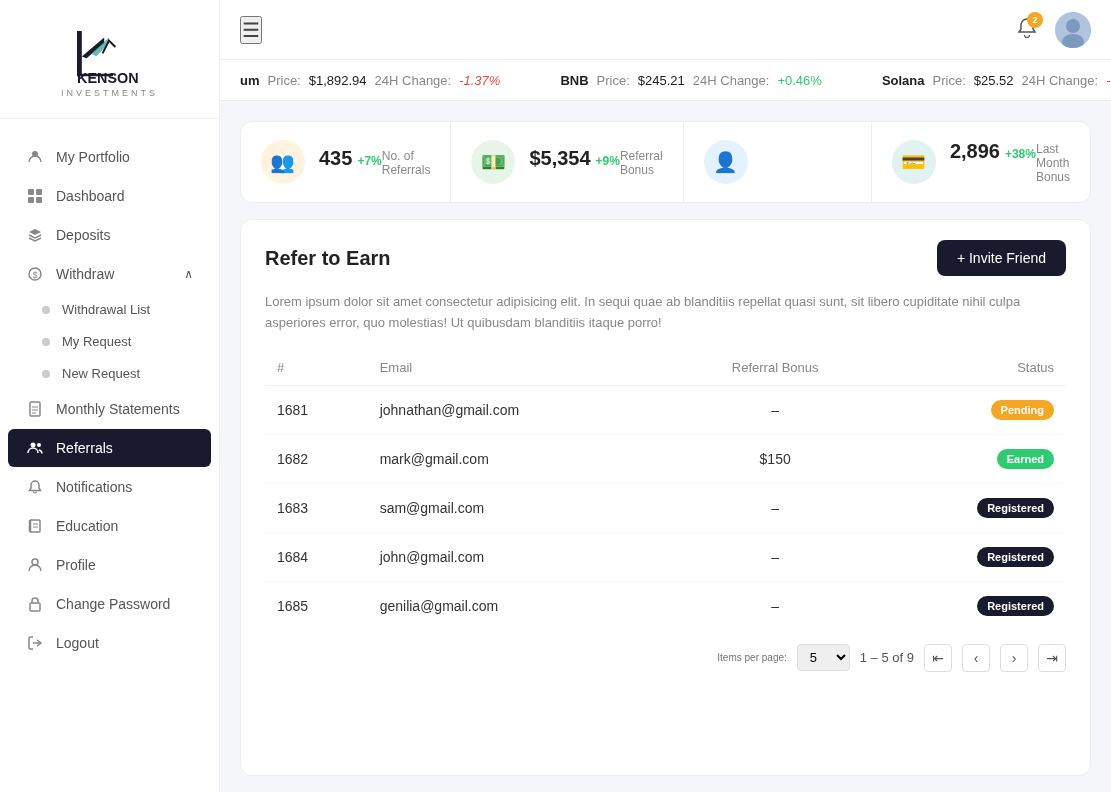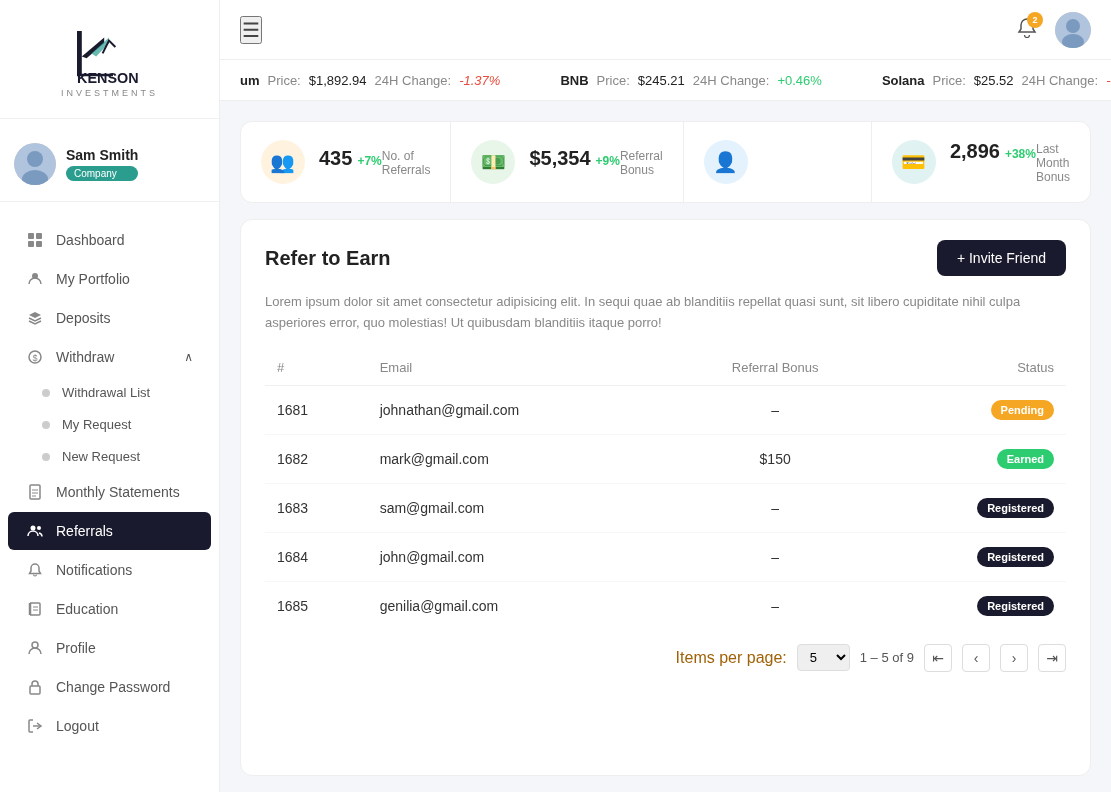--- a/index.html
+++ b/index.html
@@ -76,21 +76,21 @@
     th { text-align: left; padding: 10px 12px; font-size: 13px; color: #888; font-weight: 500; }
     td { padding: 14px 12px; font-size: 14px; color: #333; border-bottom: 1px solid #f7f7f7; }
     tr:last-child td { border-bottom: none; }
     .status-badge { padding: 4px 10px; border-radius: 20px; font-size: 11px; font-weight: 600; display: inline-block; }
     .status-pending { background: #f5a623; color: #fff; }
     .status-earned { background: #2ecc71; color: #fff; }
     .status-registered { background: #1a1a2e; color: #fff; }
 
     
     .pagination { display: flex; align-items: center; justify-content: flex-end; padding: 14px 24px; gap: 10px; }
-    .pagination-label { font-size: 16px; color: #a16207; }
+    .pagination-label { font-size: 10px; color: #737373; }
     .pagination-select { border: 1px solid #ddd; border-radius: 4px; padding: 4px 8px; font-size: 13px; cursor: pointer; }
     .page-info { font-size: 13px; color: #555; }
     .page-btn { width: 28px; height: 28px; border: 1px solid #ddd; border-radius: 4px; background: #fff; cursor: pointer; display: flex; align-items: center; justify-content: center; font-size: 14px; color: #555; }
   </style>
 </head>
 <body>
 
 <div class="sidebar">
   <div class="logo-area">
     <div class="logo-box">
@@ -99,54 +99,41 @@
         <polygon points="16,42 44,18 44,25 22,44" fill="#1a1a2e"></polygon>
         <polygon points="28,38 50,18 50,25 34,42" fill="#2a9d8f" opacity="0.7"></polygon>
         <line x1="10" y1="65" x2="55" y2="65" stroke="#1a1a2e" stroke-width="3"></line>
         <polyline points="42,38 50,22 58,30" fill="none" stroke="#1a1a2e" stroke-width="2.5"></polyline>
         <text x="10" y="75" font-family="Arial" font-weight="900" font-size="18" fill="#1a1a2e">KENSON</text>
       </svg>
       <span style="font-size:9px;letter-spacing:3px;color:#888;margin-top:-2px;">INVESTMENTS</span>
     </div>
   </div>
 
-  <div class="user-area">
-    <div class="avatar">
-      <svg viewBox="0 0 42 42" xmlns="http://www.w3.org/2000/svg">
-        <circle cx="21" cy="21" r="21" fill="#b0c4de"></circle>
-        <circle cx="21" cy="16" r="8" fill="#7a9abf"></circle>
-        <ellipse cx="21" cy="36" rx="13" ry="9" fill="#7a9abf"></ellipse>
-      </svg>
-    </div>
-    <div class="user-info">
-      <span class="user-name">Sam Smith</span>
-      <span class="user-badge">Company</span>
-    </div>
-  </div>
 
   <nav class="nav-menu">
+    <div class="nav-item">
+      <span class="nav-icon">
+        <svg width="16" height="16" viewBox="0 0 16 16" fill="none">
+            <circle cx="8" cy="5" r="3" fill="#888"></circle>
+            <path d="M2 13c0-3.3 2.7-6 6-6s6 2.7 6 6" stroke="#888" stroke-width="1.5" fill="none"></path>
+          </svg>
+      </span>
+      <span class="nav-label">My Portfolio</span>
+    </div>
     <div class="nav-item">
       <span class="nav-icon">
         <svg width="16" height="16" viewBox="0 0 16 16" fill="none">
             <rect x="1" y="1" width="6" height="6" rx="1" fill="#888"></rect>
             <rect x="9" y="1" width="6" height="6" rx="1" fill="#888"></rect>
             <rect x="1" y="9" width="6" height="6" rx="1" fill="#888"></rect>
             <rect x="9" y="9" width="6" height="6" rx="1" fill="#888"></rect>
           </svg>
       </span>
       <span class="nav-label">Dashboard</span>
-    </div>
-    <div class="nav-item">
-      <span class="nav-icon">
-        <svg width="16" height="16" viewBox="0 0 16 16" fill="none">
-            <circle cx="8" cy="5" r="3" fill="#888"></circle>
-            <path d="M2 13c0-3.3 2.7-6 6-6s6 2.7 6 6" stroke="#888" stroke-width="1.5" fill="none"></path>
-          </svg>
-      </span>
-      <span class="nav-label">My Portfolio</span>
     </div>
     <div class="nav-item">
       <span class="nav-icon">
         <svg width="16" height="16" viewBox="0 0 16 16" fill="none">
             <path d="M8 2l6 3-6 3-6-3z" fill="#888"></path>
             <path d="M2 8l6 3 6-3" stroke="#888" stroke-width="1.5" fill="none"></path>
             <path d="M2 11l6 3 6-3" stroke="#888" stroke-width="1.5" fill="none"></path>
           </svg>
       </span>
       <span class="nav-label">Deposits</span>

